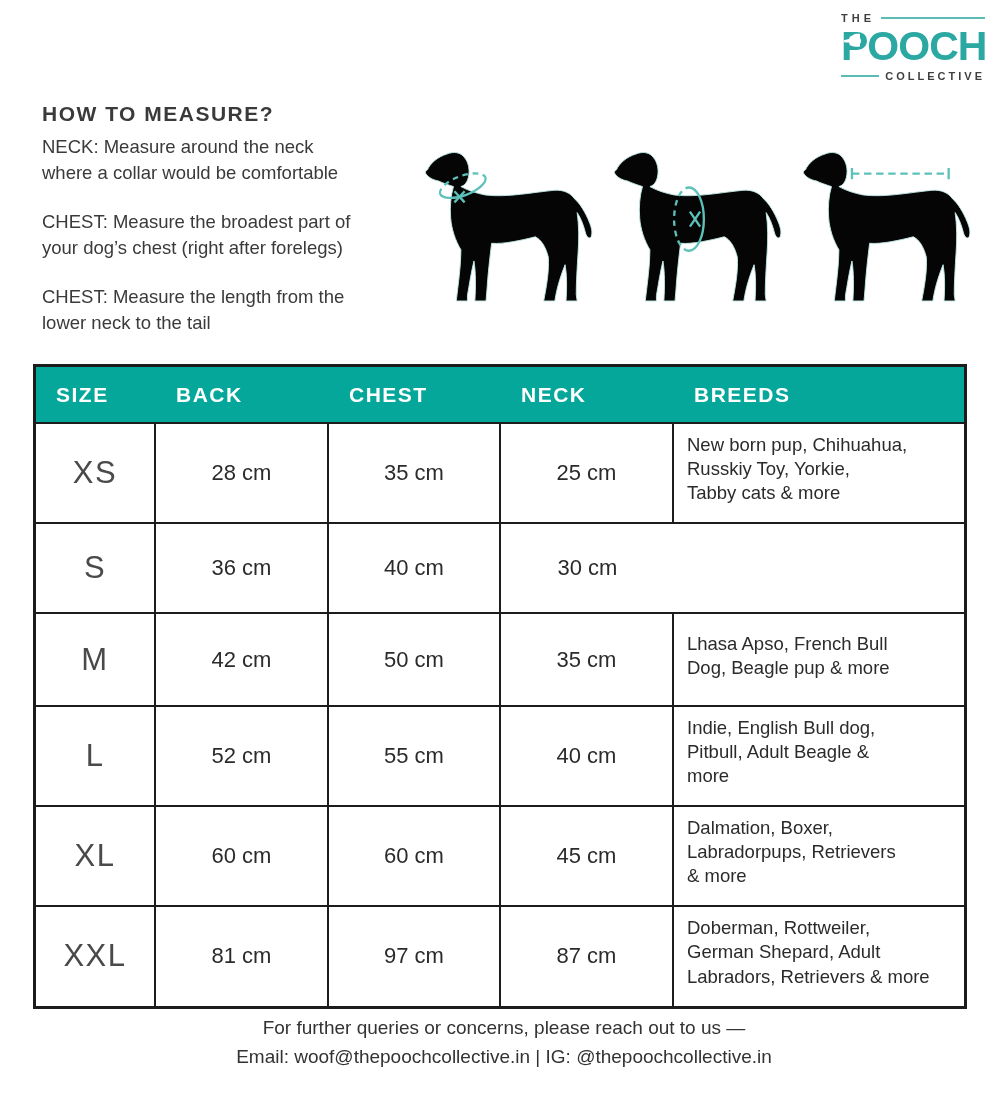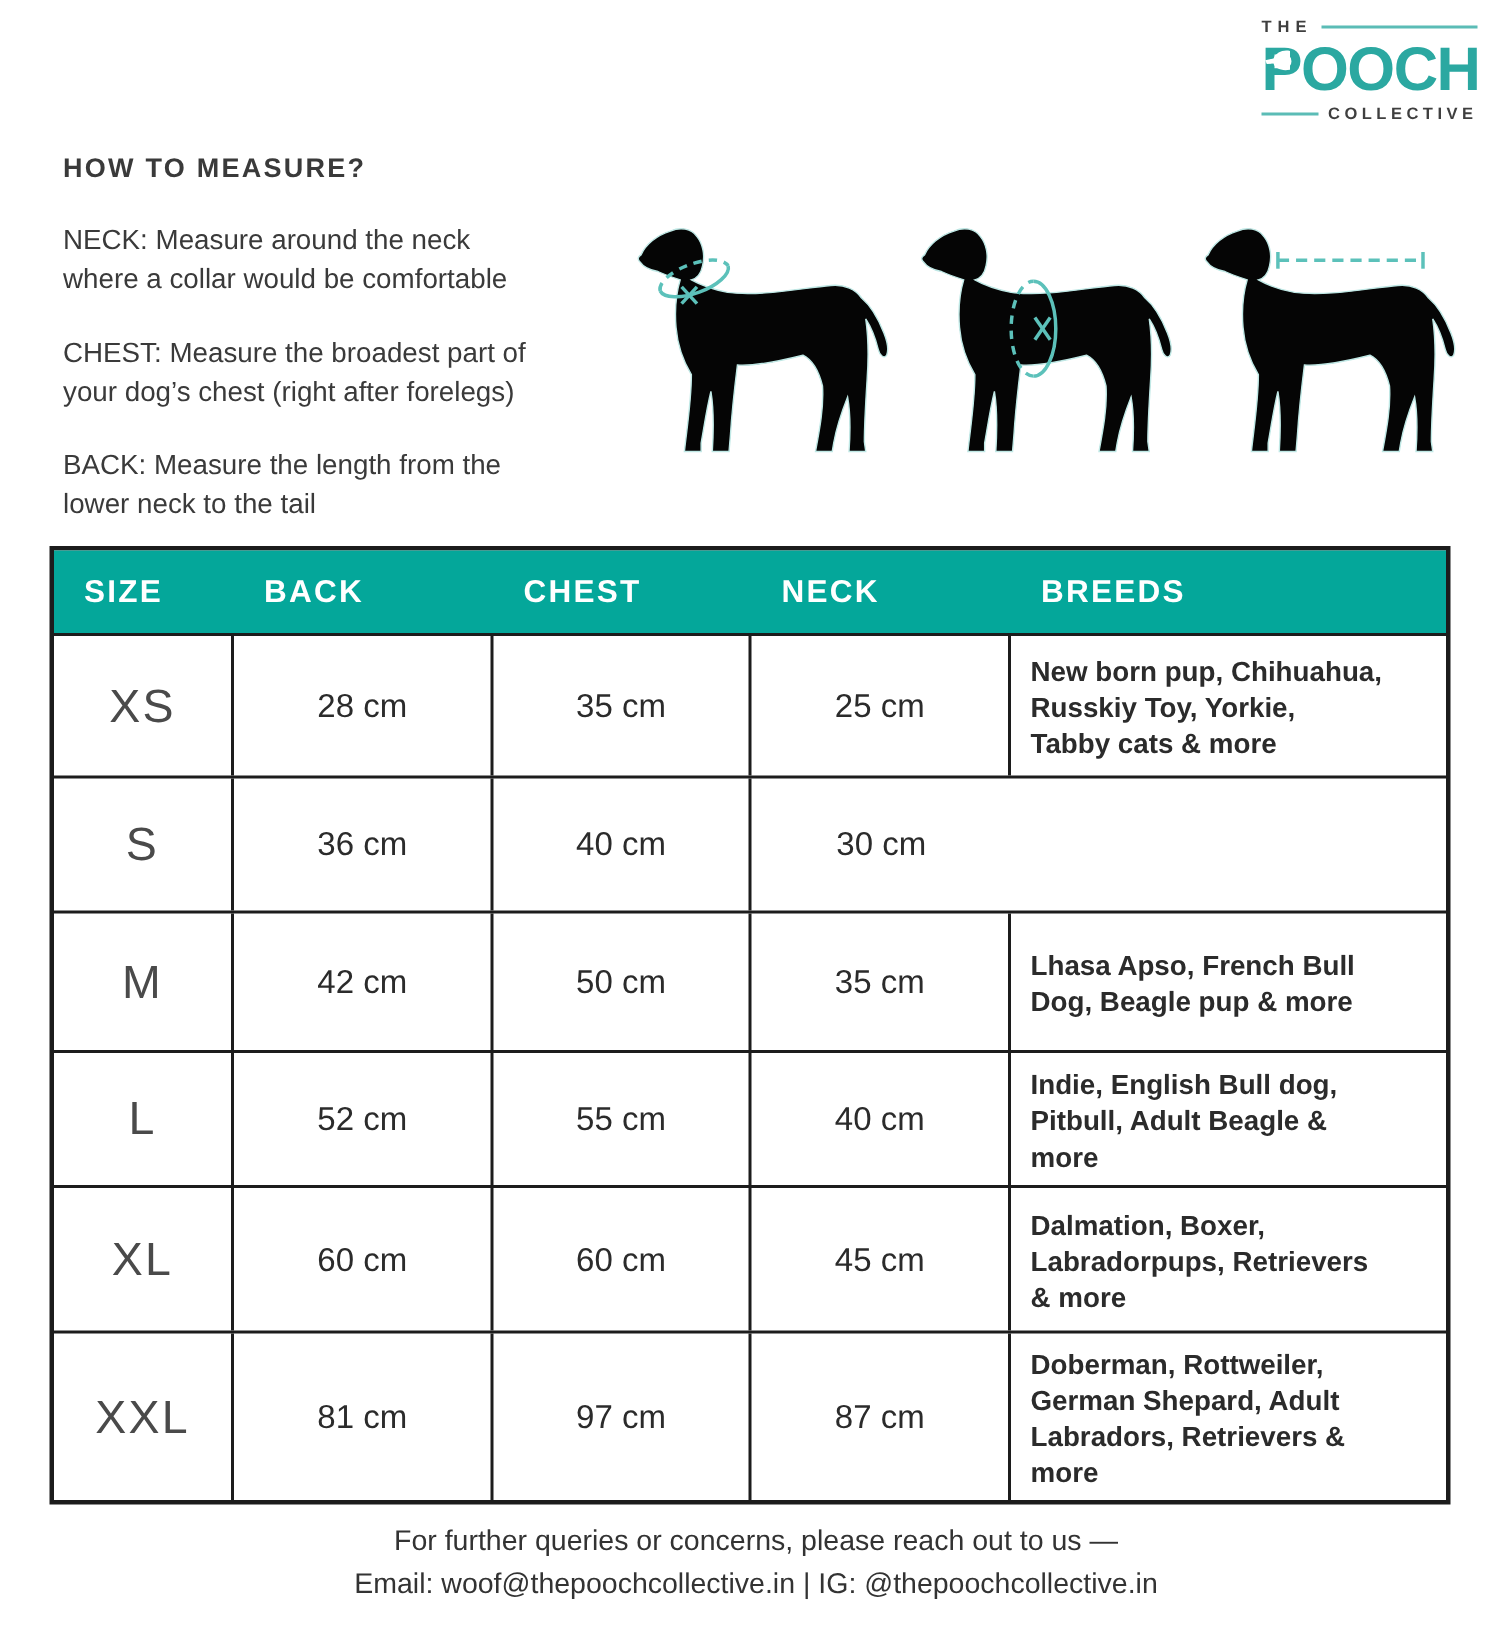--- a/index.html
+++ b/index.html
@@ -13,38 +13,38 @@
   .logo-row{display:flex;align-items:center;}
   .logo-the{font-size:11px;font-weight:700;letter-spacing:4px;color:#3f3f3f;}
   .logo-line{flex:1;height:2px;background:#5bbcb6;margin-left:6px;}
   .logo-line.left{margin-left:0;margin-right:6px;}
   .logo-name{position:relative;font-size:41px;font-weight:700;color:#2ba8a1;line-height:1.05;letter-spacing:-1px;margin:1px 0 2px 0;}
   .p-doghead{position:absolute;left:2px;top:8px;}
   .logo-collective{font-size:11px;font-weight:700;letter-spacing:3px;color:#3f3f3f;}
 
   
   .measure-text{position:absolute;left:42px;top:102px;width:400px;}
-  .measure-title{font-size:18px;font-weight:700;letter-spacing:1.5px;margin:0 0 24px 0;color:#3a3a3a;}
+  .measure-title{font-size:21px;font-weight:700;letter-spacing:1.5px;margin:0 0 8px 0;color:#3a3a3a;}
   .instruction{font-size:18.5px;line-height:1.38;margin:0 0 24px 0;white-space:pre-line;color:#3a3a3a;}
 
   
   .dogs{position:absolute;left:420px;top:139px;width:572px;display:flex;gap:3px;}
   .dog-fig{width:186px;height:177px;}
 
   
   .sizetable{position:absolute;left:33px;top:364px;width:934px;border:3px solid #1c1c1c;box-sizing:border-box;}
   .thead{display:grid;grid-template-columns:120px 173px 172px 173px 1fr;background:#04a79a;height:55px;align-items:center;border-bottom:2.5px solid #1c1c1c;}
   .hcell{color:#ffffff;font-weight:700;font-size:21px;letter-spacing:1.5px;padding-left:20px;}
   .trow{display:grid;grid-template-columns:120px 173px 172px 173px 1fr;border-bottom:2.5px solid #1c1c1c;}
   .trow:last-child{border-bottom:none;}
   .cell{display:flex;align-items:center;justify-content:center;border-right:2.5px solid #1c1c1c;box-sizing:border-box;}
   .cell:last-child{border-right:none;}
   .cell.sizecol{font-size:31px;font-weight:300;letter-spacing:1.5px;color:#4a4a4a;}
   .cell.num{font-size:22px;color:#2b2b2b;}
-  .cell.breeds{justify-content:flex-start;text-align:left;font-size:18.5px;line-height:1.3;color:#2b2b2b;padding:9px 30px 6px 13px;white-space:pre-line;font-weight:bold;}
+  .cell.breeds{justify-content:flex-start;text-align:left;font-size:18.5px;line-height:1.3;color:#2b2b2b;padding:9px 30px 17px 13px;white-space:pre-line;}
   .trow:nth-child(1){min-height:99px}
   .trow:nth-child(2){min-height:93px}
   .trow:nth-child(3){min-height:88px}
   .trow:nth-child(4){min-height:91px}
   .trow:nth-child(5){min-height:88px}
   .trow:nth-child(6){min-height:95px}
 
   
   .footer{position:absolute;left:4px;top:1014px;width:100%;text-align:center;font-size:19px;line-height:1.5;color:#333333;}
 </style>
@@ -69,21 +69,21 @@
       <span class="logo-collective">COLLECTIVE</span>
     </div>
   </div>
 
   <div class="measure-text">
     <h2 class="measure-title">HOW TO MEASURE?</h2>
     <p class="instruction">NECK: Measure around the neck
 where a collar would be comfortable</p>
     <p class="instruction">CHEST: Measure the broadest part of
 your dog’s chest (right after forelegs)</p>
-    <p class="instruction">BACK: Measure the length from the
+    <p class="instruction">CHEST: Measure the length from the
 lower neck to the tail</p>
   </div>
 
   <div class="dogs">
 
     <svg class="dog-fig" viewBox="0 0 200 190">
       <defs>
         <path id="dogShape" d="M8,33 C11,26 19,19 29,16 C36,13 44,14 48,20 C52,25 54,33 52,41 C51,46 48,50 44,51 C51,55 60,58 70,60 C94,63 122,57 144,55 C154,54 162,58 166,64 C172,69 178,79 182,89 C184,94 186,100 184,105 C182,108 179,105 178,101 C176,93 173,85 169,79 C171,93 171,108 170,122 C169,138 168,154 168,167 L169,174 L157,174 C158,160 158,146 156,135 C152,145 148,157 146,168 L145,174 L133,174 C136,158 139,142 138,127 C135,115 130,108 124,105 C108,109 90,113 77,112 C75,128 73,146 72,162 L71,174 L59,174 C60,158 60,143 58,131 C55,143 53,157 51,168 L51,174 L39,174 C41,156 44,137 44,119 C38,109 34,97 33,85 C32,73 33,61 36,51 C30,49 24,47 20,45 C14,44 9,41 7,38 C5,36 6,34 8,33 Z"></path>
       </defs>
       <use href="#dogShape" fill="#050505" stroke="#bfe8e5" stroke-width="1"></use>

